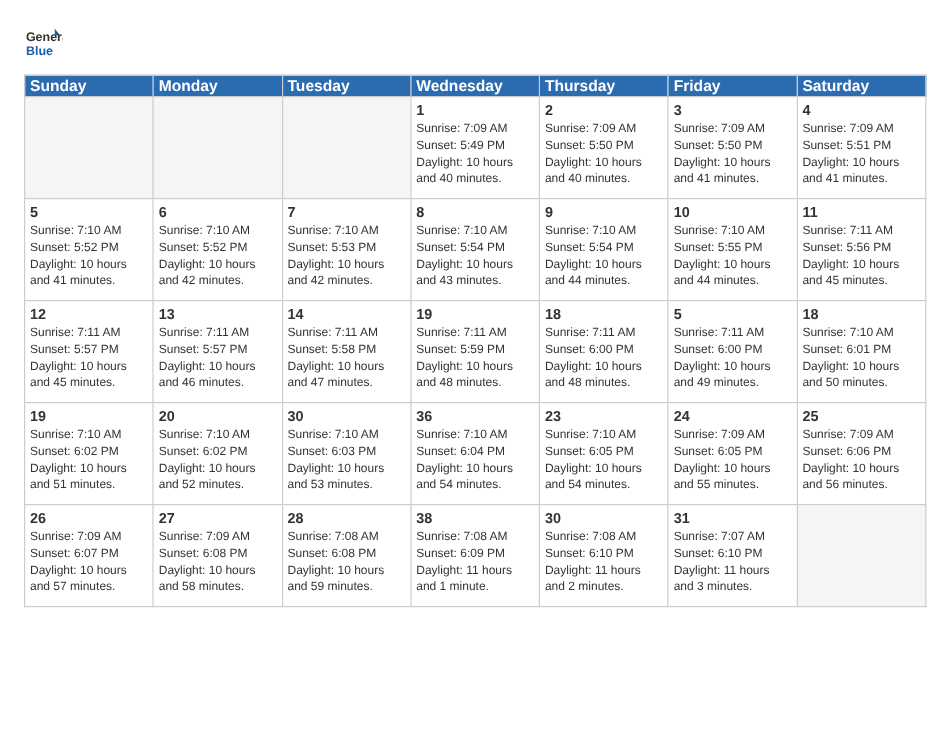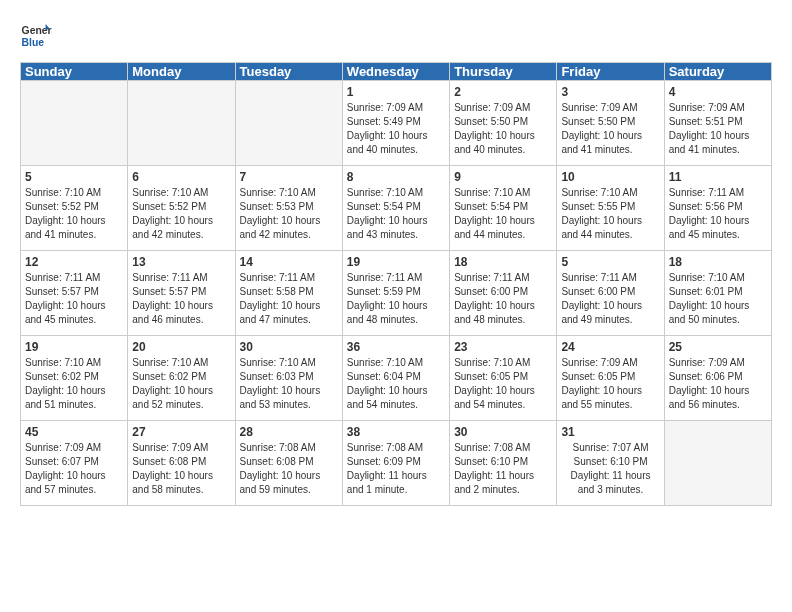--- a/index.html
+++ b/index.html
@@ -285,21 +285,21 @@
         <td>
           <div class="day-num">25</div>
           <div class="day-detail" style="white-space: pre-line;">Sunrise: 7:09 AM
 Sunset: 6:06 PM
 Daylight: 10 hours
 and 56 minutes.</div>
         </td>
       </tr>
       <tr>
         <td>
-          <div class="day-num">45</div>
+          <div class="day-num">26</div>
           <div class="day-detail" style="white-space: pre-line;">Sunrise: 7:09 AM
 Sunset: 6:07 PM
 Daylight: 10 hours
 and 57 minutes.</div>
         </td>
         <td>
           <div class="day-num">27</div>
           <div class="day-detail" style="white-space: pre-line;">Sunrise: 7:09 AM
 Sunset: 6:08 PM
 Daylight: 10 hours
@@ -321,21 +321,21 @@
         </td>
         <td>
           <div class="day-num">30</div>
           <div class="day-detail" style="white-space: pre-line;">Sunrise: 7:08 AM
 Sunset: 6:10 PM
 Daylight: 11 hours
 and 2 minutes.</div>
         </td>
         <td>
           <div class="day-num">31</div>
-          <div class="day-detail" style="white-space: pre-line; text-align: center;">Sunrise: 7:07 AM
+          <div class="day-detail" style="white-space: pre-line;">Sunrise: 7:07 AM
 Sunset: 6:10 PM
 Daylight: 11 hours
 and 3 minutes.</div>
         </td>
         <td class="empty"></td>
       </tr>
     </tbody>
 </table>
 
 </body></html>

